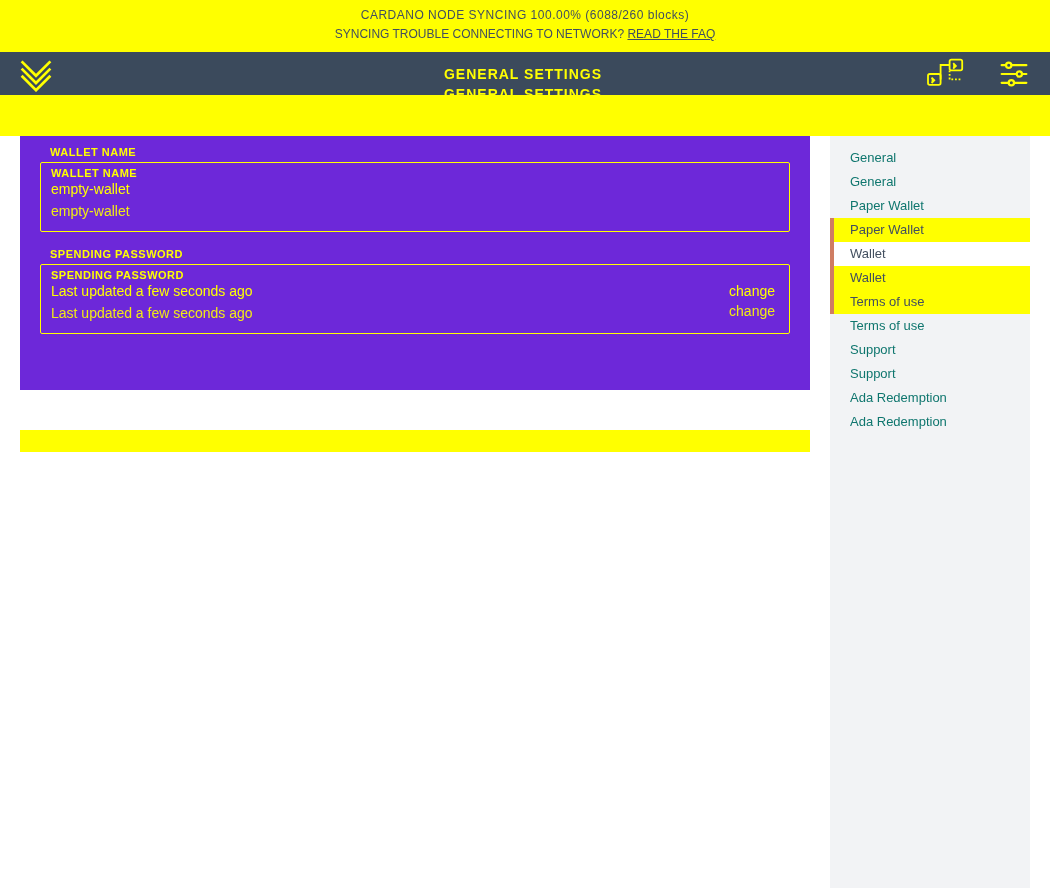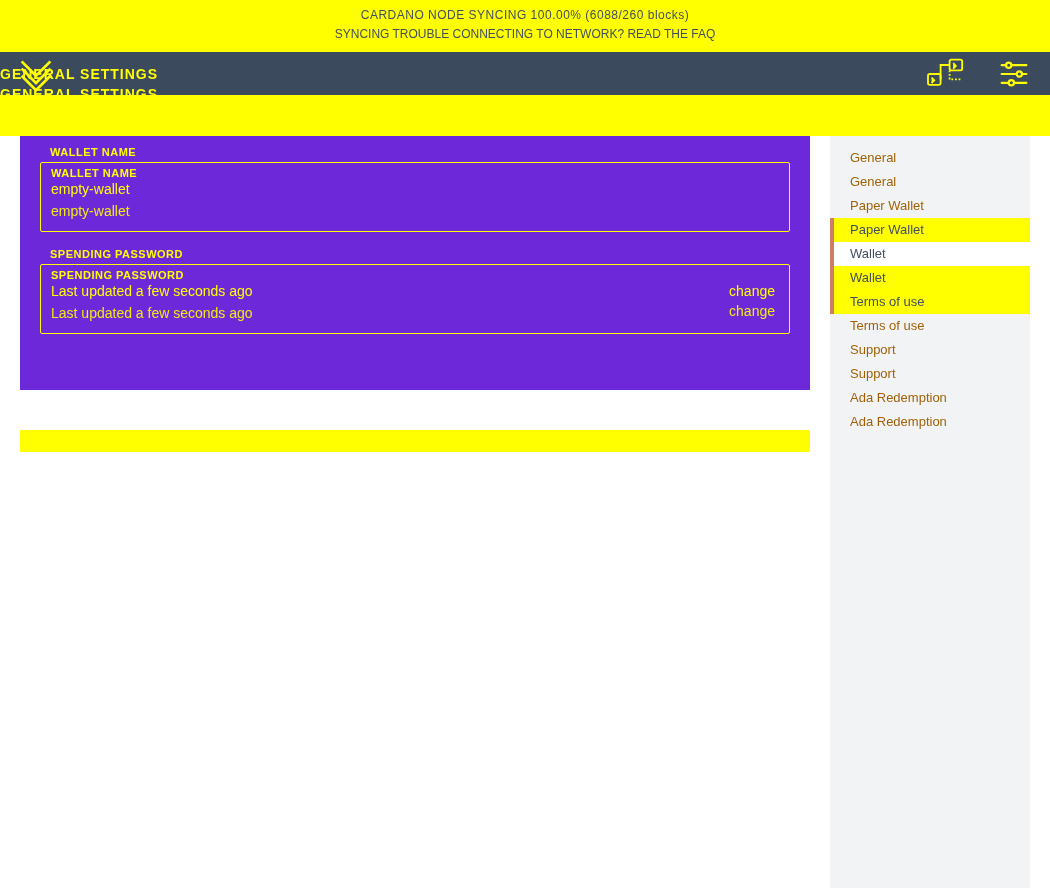--- a/index.html
+++ b/index.html
@@ -17,36 +17,37 @@
     width: 100%;
     background: #ffff00;
     color: #424f5f;
     text-align: center;
     padding: 6px 0 8px 0;
     font-size: 12px;
     line-height: 1.6;
   }
   .banner .line1 { letter-spacing: 0.5px; }
   .banner .faq {
+    text-decoration: underline;
     cursor: pointer;
   }
 
   
   .topbar {
     width: 100%;
     height: 43px;
     background: #3b4a5c;
     display: flex;
     align-items: center;
     position: relative;
   }
   .topbar .title-wrap {
     position: absolute;
     left: 0; right: 4px;
-    text-align: left;
+    text-align: center;
   }
   .topbar .title {
     color: #ffff00;
     font-weight: bold;
     letter-spacing: 1px;
     font-size: 14px;
     line-height: 18px;
     text-shadow: 0 20px 0 #ffff00; 
   }
   .topbar .icon-left {
@@ -159,21 +160,21 @@
   }
 
   
   .sidebar {
     width: 200px;
     background: #f2f3f5;
     padding-top: 10px;
   }
   .side-item {
     padding: 4px 10px 4px 20px;
-    color: #a16207;
+    color: #0f766e;
     font-size: 13px;
     line-height: 16px;
     cursor: pointer;
     position: relative;
   }
   .side-item.active-yellow {
     background: #ffff00;
     color: #424f5f;
   }
   .side-item.active-white {

